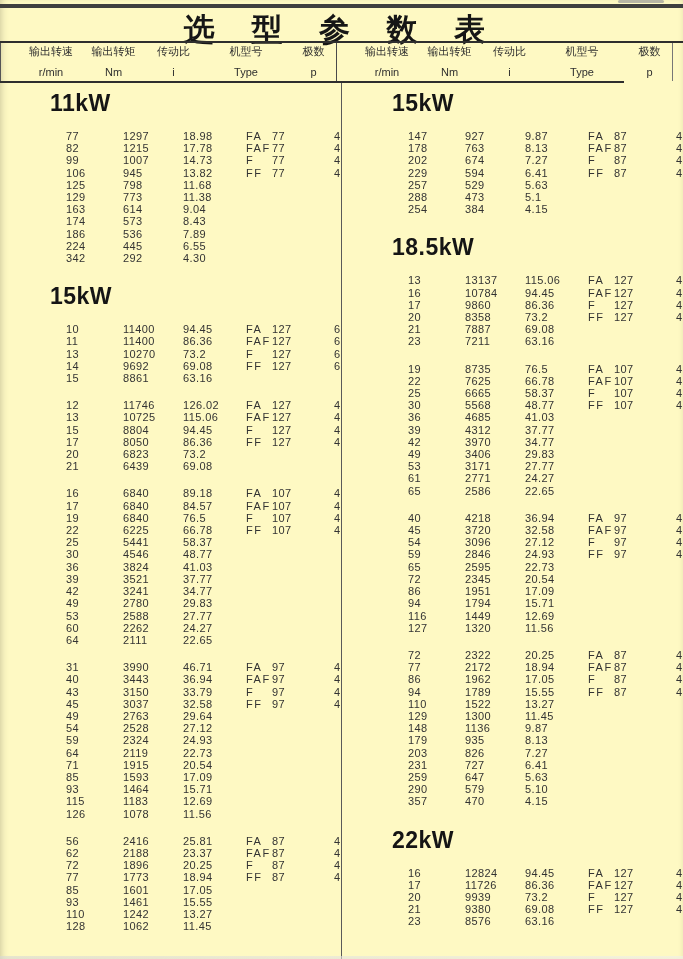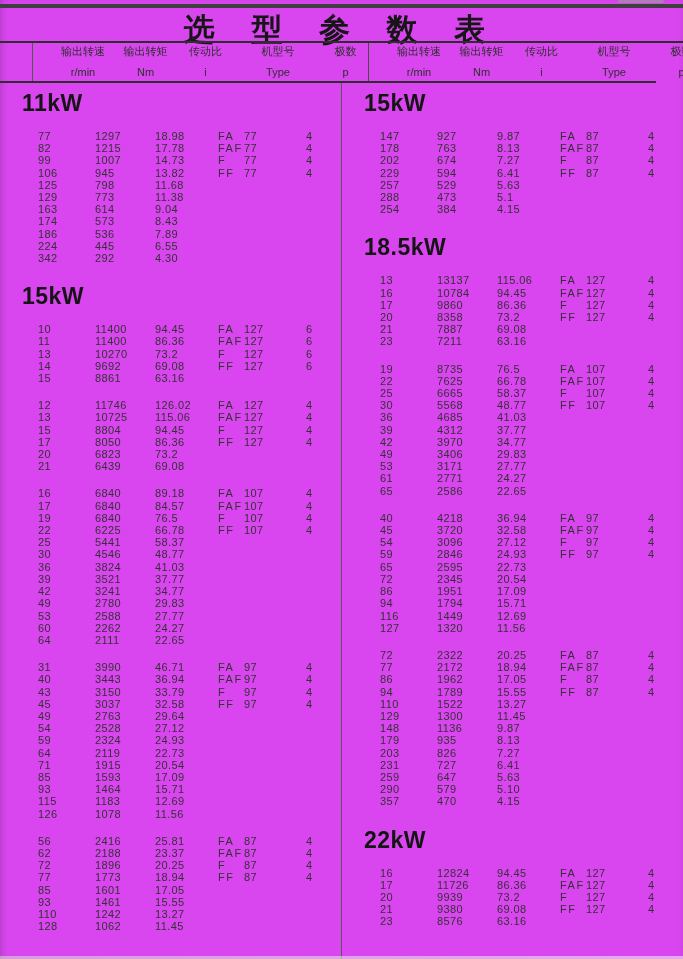--- a/index.html
+++ b/index.html
@@ -5,21 +5,21 @@
   html,body{margin:0;padding:0;}
   body{
     width:683px;height:959px;
     background:#e9e9e7;
     font-family:"Liberation Sans","DejaVu Sans",sans-serif;
     overflow:hidden;
   }
   .page{
     position:relative;
     width:683px;height:959px;
-    background:#d946ef;
+    background:#fef9c3;
     color:#3a3a3a;
     box-shadow:inset 6px 0 8px -6px rgba(0,0,0,.25), inset -3px 0 6px -4px rgba(0,0,0,.12);
   }
   .top-rule{
     position:absolute;left:0;top:4px;width:683px;height:4px;
     background:#3f3f3f;
   }
   .top-artifact{
     position:absolute;left:618px;top:0;width:46px;height:3px;
     background:#9a9a9a;border-radius:2px;opacity:.7;
@@ -31,39 +31,38 @@
     letter-spacing:14px;
     white-space:nowrap;
   }
   .title-rule{
     position:absolute;left:0;top:41px;width:683px;height:2px;background:#2e2e2e;
   }
   .header-band{
     position:absolute;left:0;top:43px;width:624px;height:38px;
     border-bottom:2px solid #2e2e2e;
     display:flex;
-    padding-left:32px;
   }
   .header-half{
     width:341px;height:100%;
     display:grid;
     grid-template-columns:60px 65px 55px 90px 45px;
     padding-left:20px;box-sizing:border-box;
     align-content:center;
   }
   .header-half.left{border-left:1px solid #555;border-right:1px solid #4a4a4a;}
   .header-half.right{border-right:1px solid #777;}
   .hcell{text-align:center;line-height:13px;}
   .hcell .cn{display:block;font-size:11px;color:#2f2f2f;}
   .hcell .en{display:block;font-size:11px;color:#2f2f2f;margin-top:8px;}
   .content{
     position:absolute;left:0;top:83px;width:683px;height:876px;
     display:flex;
   }
-  .col{width:341px;box-sizing:border-box;}
+  .col{width:341px;box-sizing:border-box;padding-left:28px;}
   .col.right{border-left:1px solid #5a5a5a;}
   .kw-title{
     font-size:23px;font-weight:800;color:#151515;
     letter-spacing:0.5px;
     margin:20px 0 9px 22px;line-height:24px;
   }
   .section:first-child .kw-title{margin-top:8px;}
   .group{margin-top:15px;}
   .group:first-of-type{margin-top:0;}
   .row{

